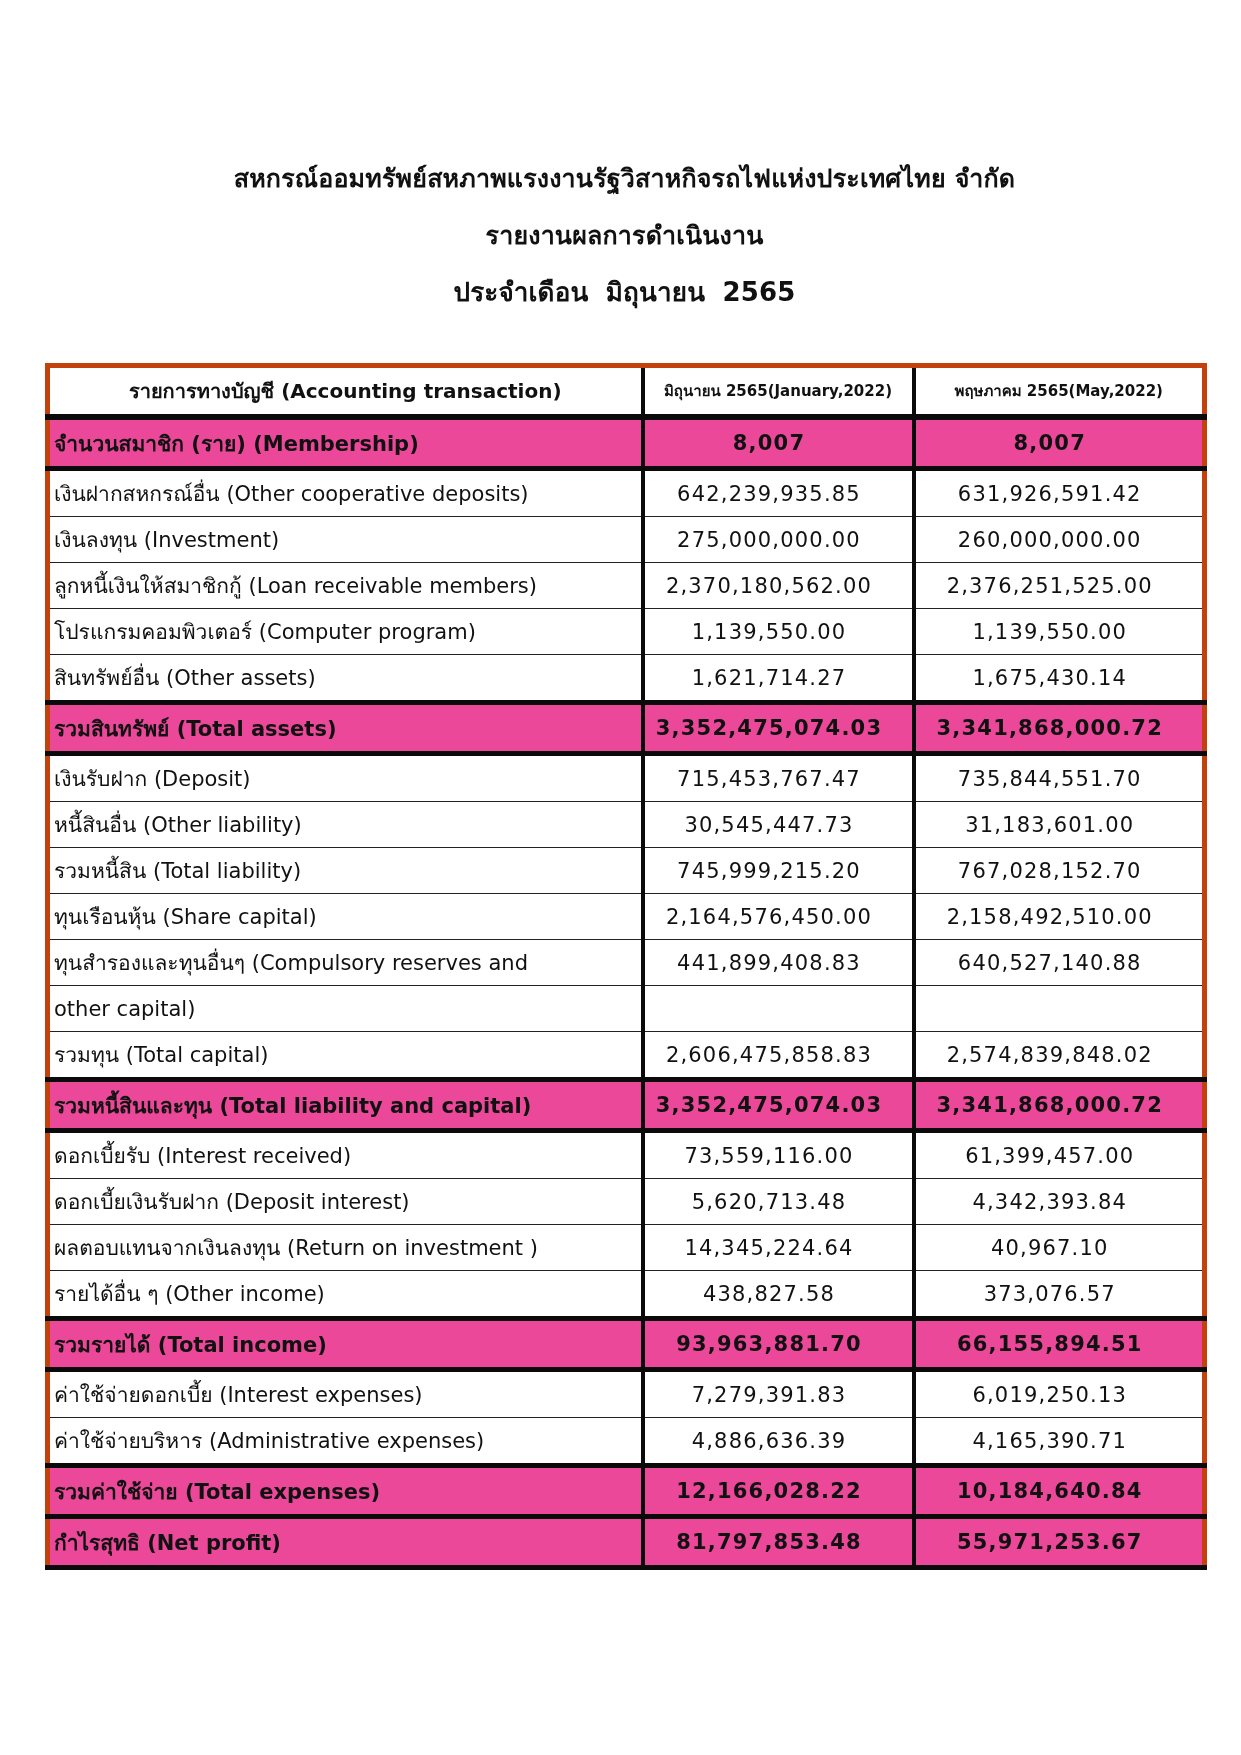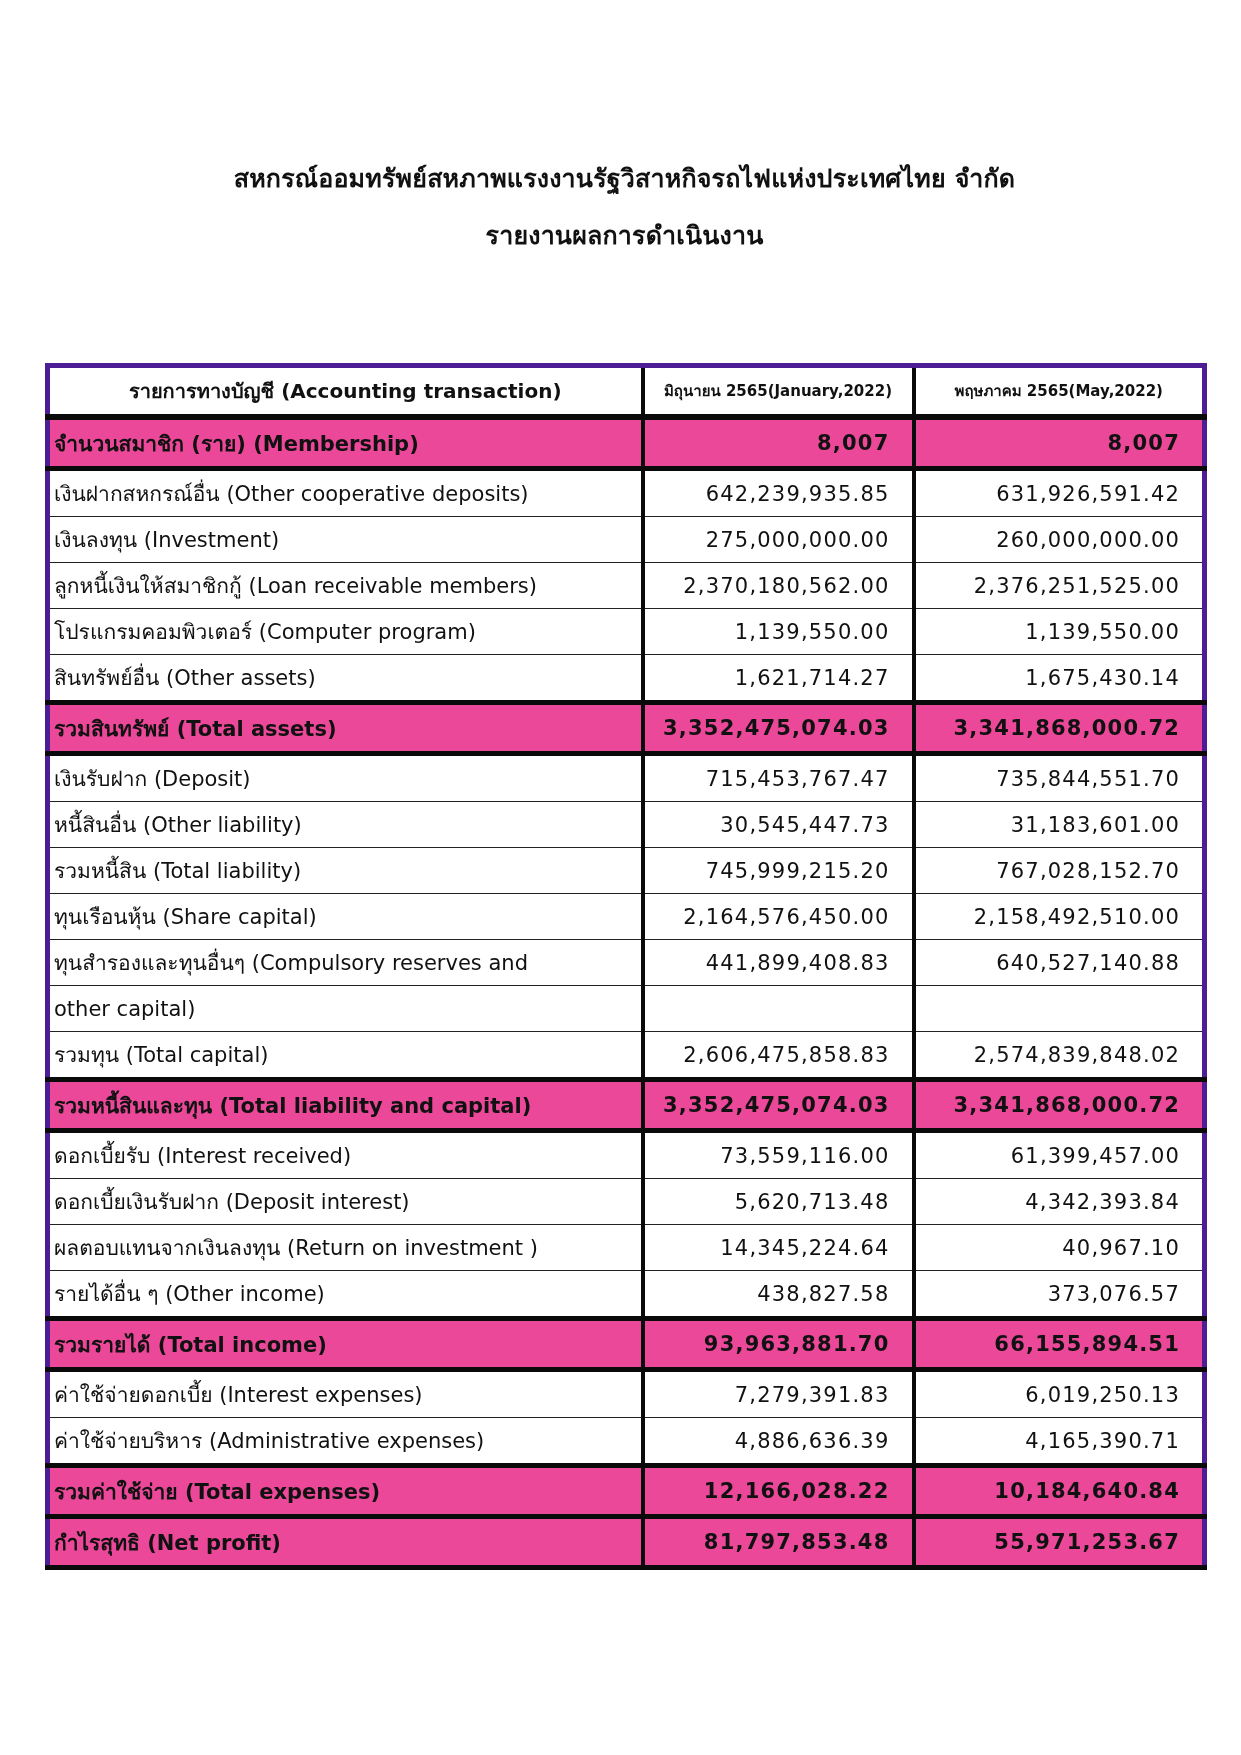--- a/index.html
+++ b/index.html
@@ -6,45 +6,46 @@
   body {
     width: 1241px; height: 1755px; position: relative; overflow: hidden;
     font-family: "DejaVu Sans", "Liberation Sans", sans-serif; color: #111;
   }
   .titles { position: absolute; left: 0; top: 150px; width: 1241px; text-align: center; }
   .titles div { font-weight: bold; font-size: 25px; line-height: 57px; color: #111; letter-spacing: 0.2px; padding-left: 8px; }
   .titles .t3 { font-size: 26px; word-spacing: 8px; }
 
   table.report {
     position: absolute; left: 45px; top: 363px; width: 1157px;
-    border-collapse: collapse; border: 5px solid #4c1d95; table-layout: fixed;
+    border-collapse: collapse; border: 5px solid #c2410c; table-layout: fixed;
   }
   table.report col.c1 { width: 595px; }
   table.report col.c2 { width: 271px; }
   table.report col.c3 { width: 291px; }
   table.report td, table.report th {
     border-left: 4px solid #0a0a0a; border-right: 4px solid #0a0a0a;
     border-top: 1.5px solid #222; border-bottom: 1.5px solid #222;
     padding: 0 22px 0 4px; height: 45px; font-size: 21px; white-space: nowrap; overflow: hidden;
   }
   table.report th { height: 46px; font-weight: bold; font-size: 20px; text-align: center; padding: 0 6px; }
   table.report th.num-h { font-size: 15px; }
-  table.report td.num { text-align: right; padding-right: 22px; letter-spacing: 1.2px; }
+  table.report td.num { text-align: center; padding-right: 22px; letter-spacing: 1.2px; }
   tr.header th { border-bottom: 6px solid #0a0a0a; }
   tr.shaded td { background: #ec4899; font-weight: bold; height: 46px; border-top: 5px solid #0a0a0a; border-bottom: 5px solid #0a0a0a; }
   tr.subtotal td { font-weight: normal; }
   td.ind1 { padding-left: 40px; }
   td.ind2 { padding-left: 74px; }
 </style>
 </head>
 <body>
 
 <div class="titles">
   <div class="t1">สหกรณ์ออมทรัพย์สหภาพแรงงานรัฐวิสาหกิจรถไฟแห่งประเทศไทย จำกัด</div>
   <div class="t2">รายงานผลการดำเนินงาน</div>
+  <div class="t3">ประจำเดือน มิถุนายน 2565</div>
 </div>
 
 <table class="report">
   <colgroup>
       <col class="c1">
       <col class="c2">
       <col class="c3">
     </colgroup>
   <thead>
     <tr class="header">

